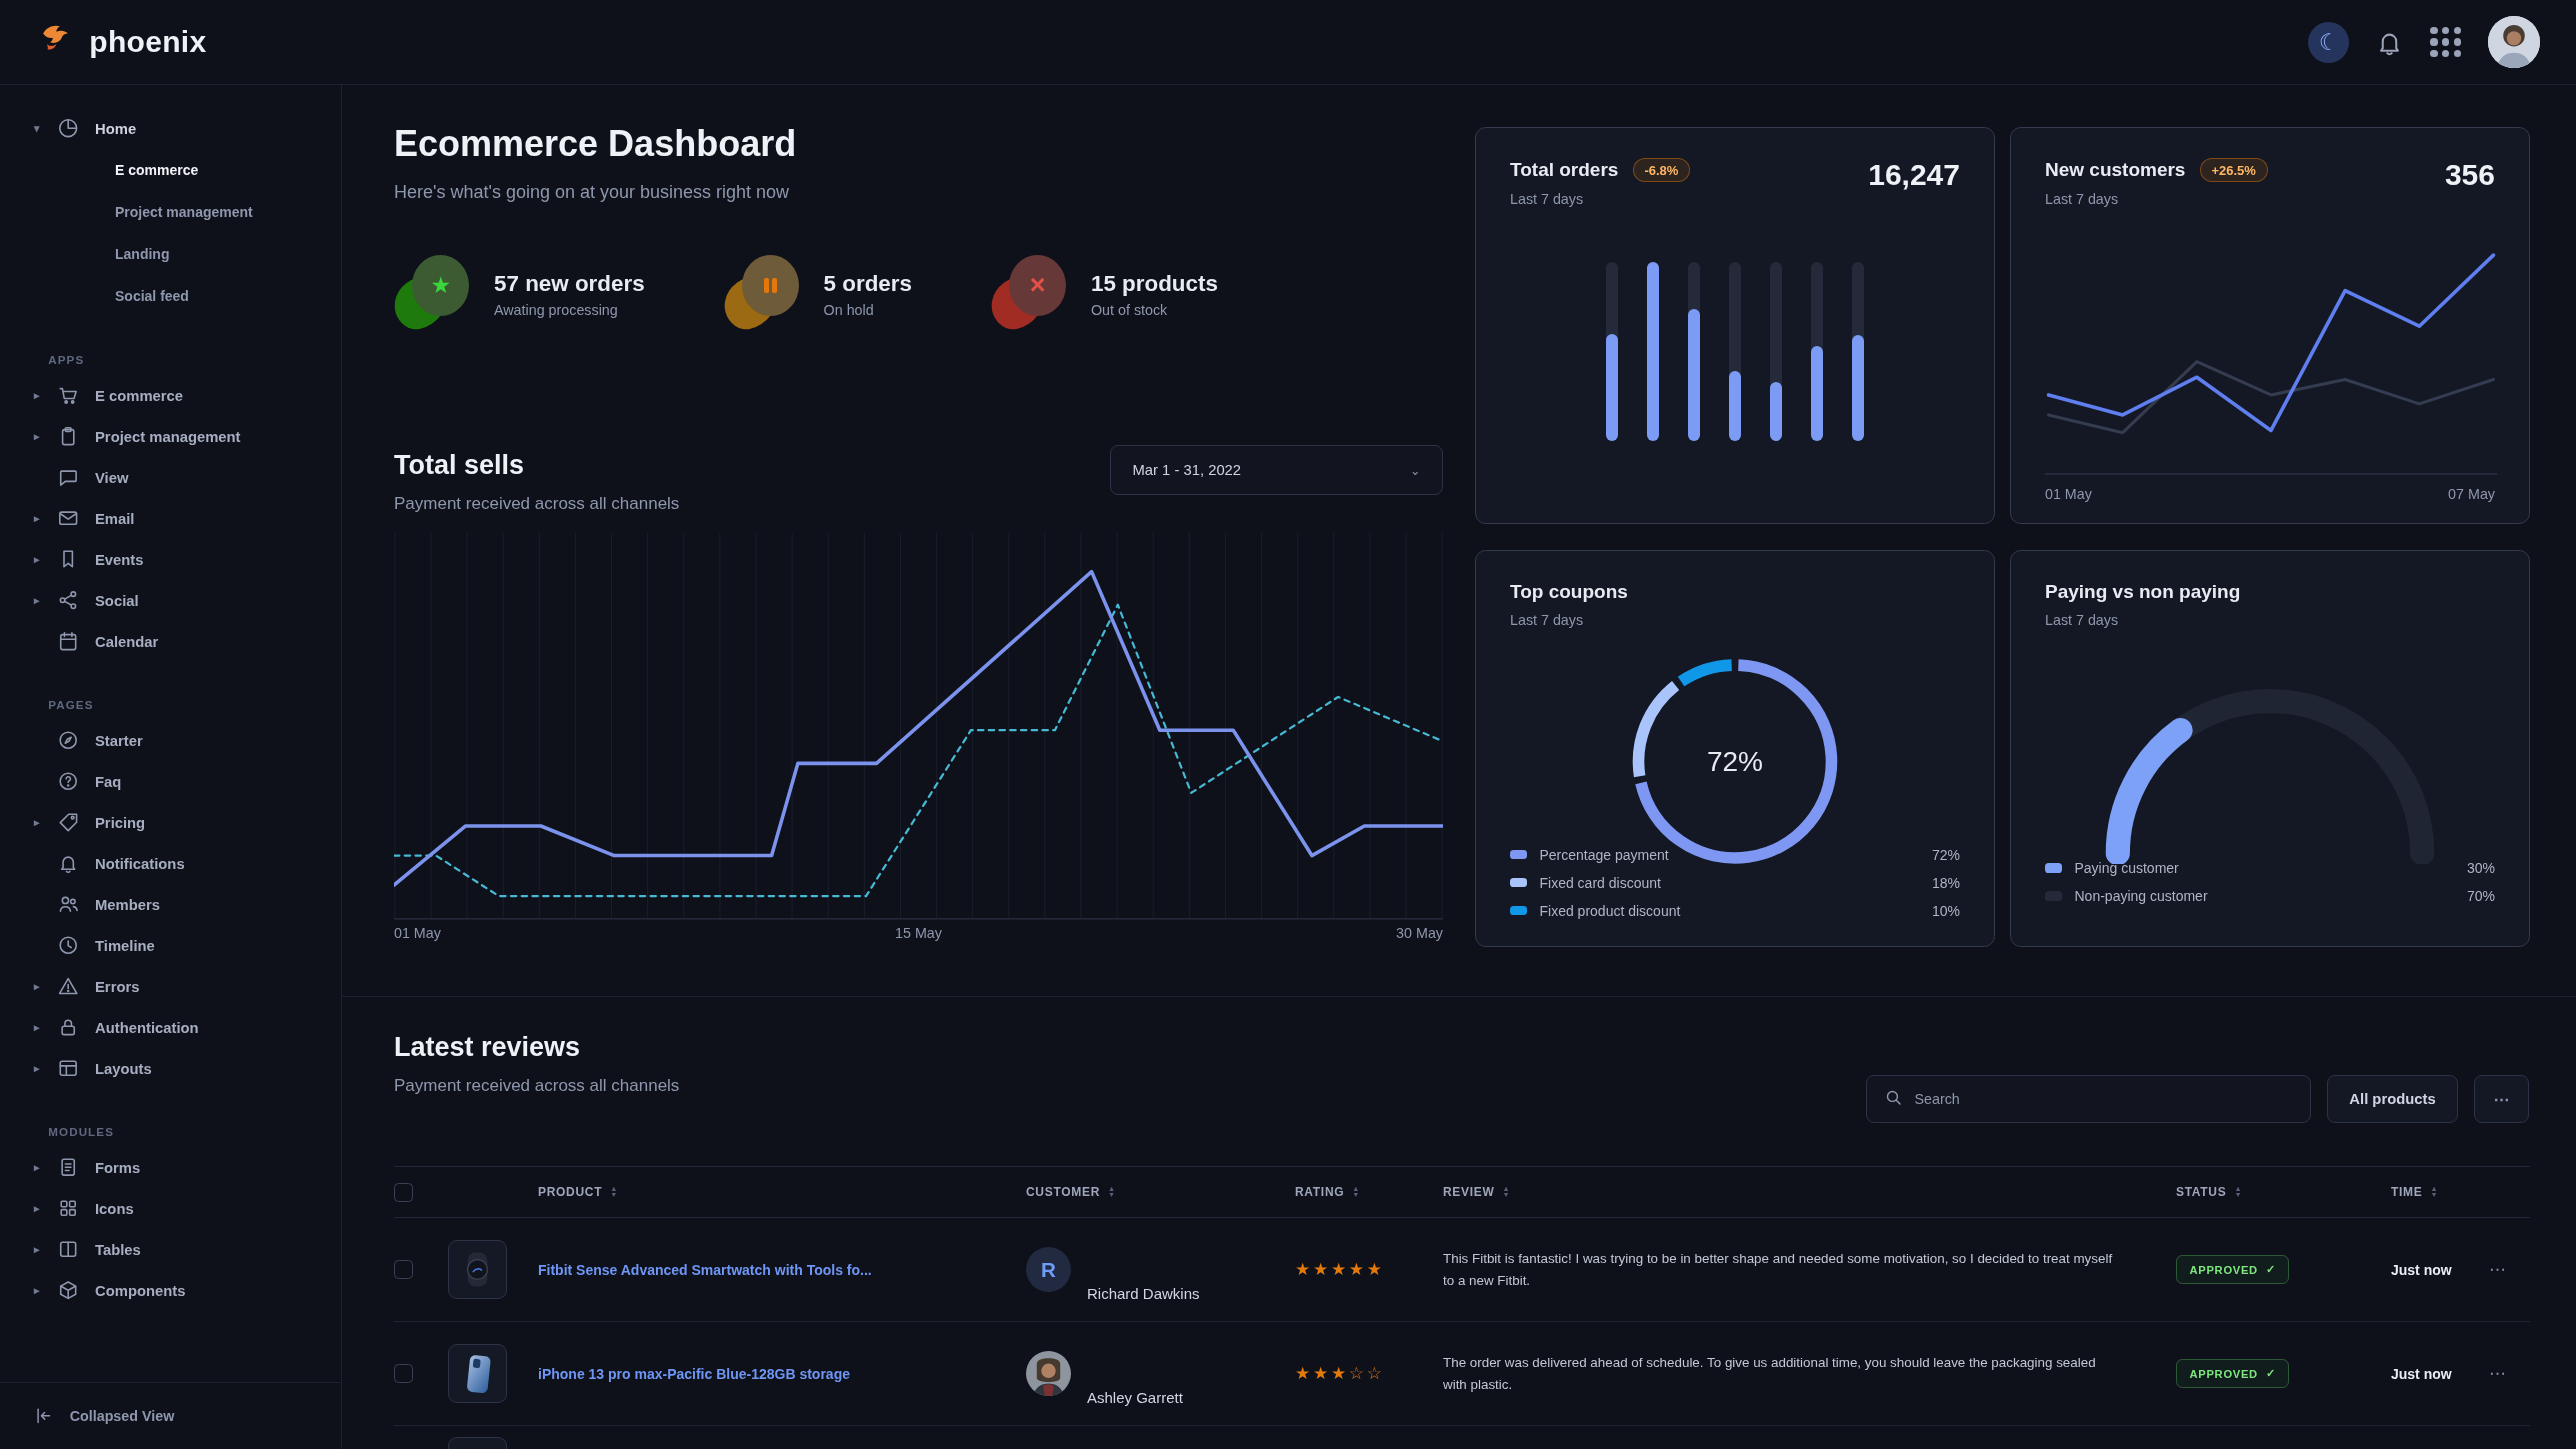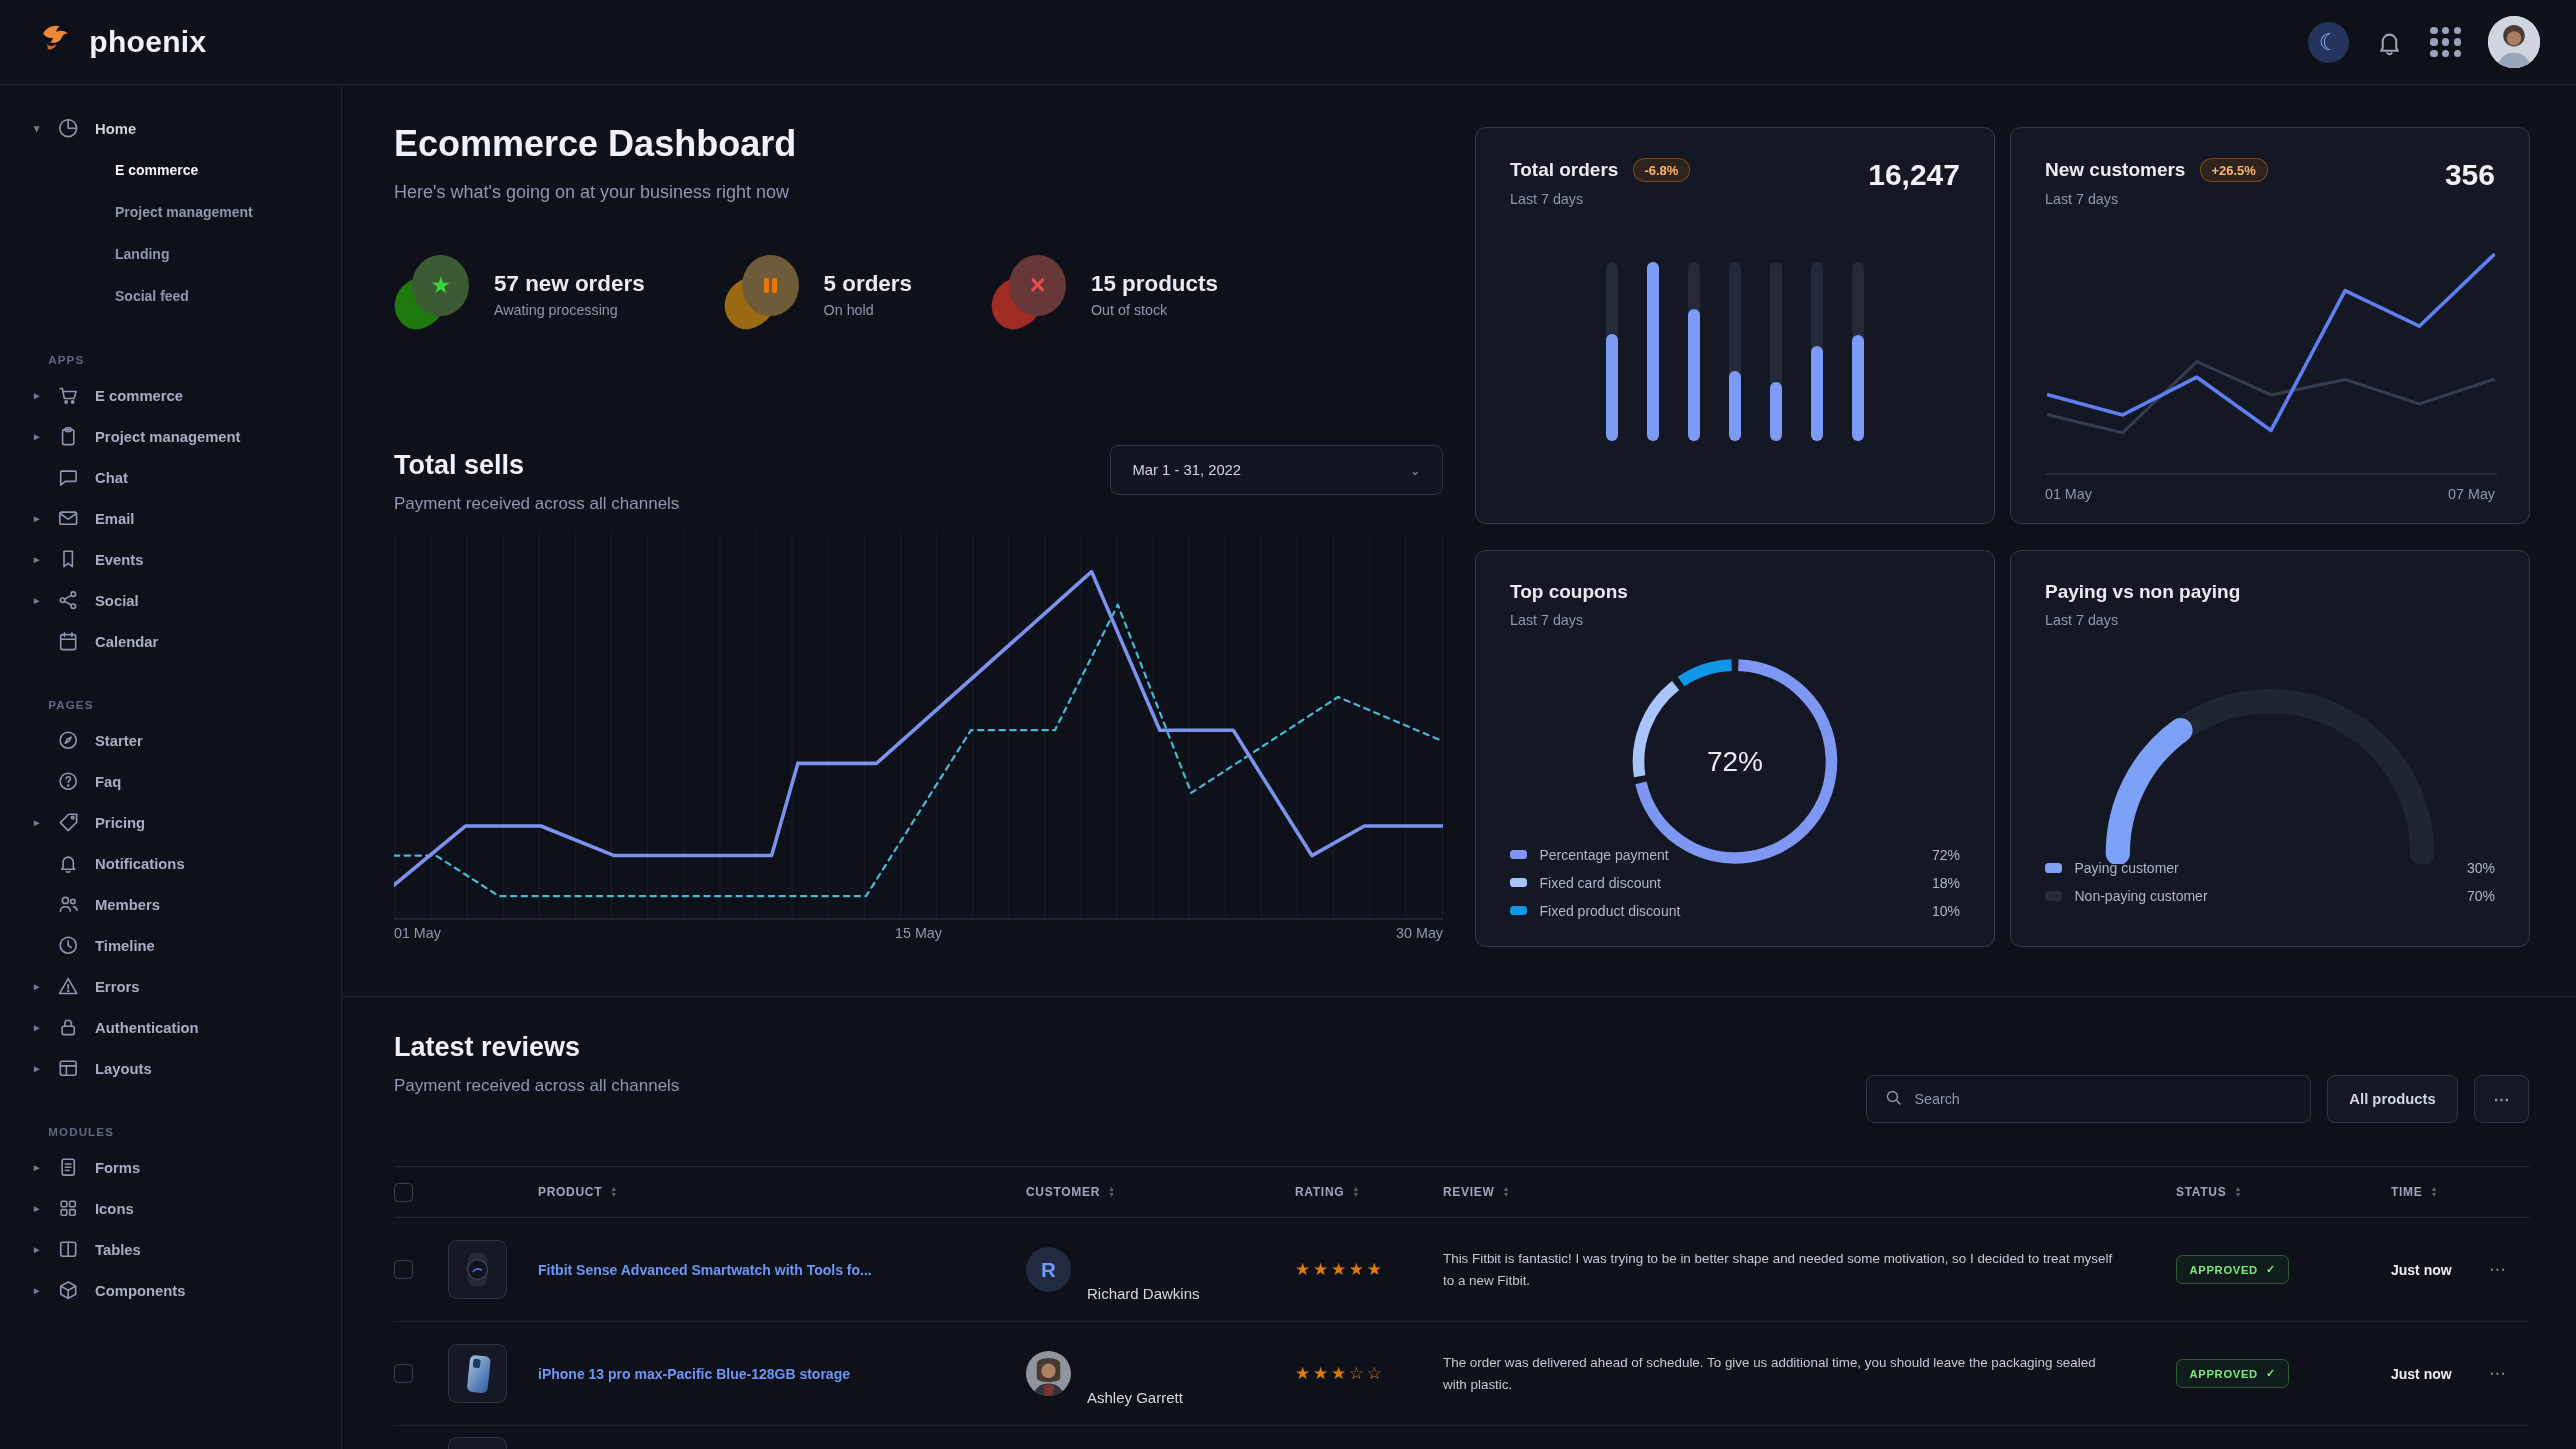--- a/index.html
+++ b/index.html
@@ -227,21 +227,21 @@
       </span>
       <span>Project management</span>
     </div>
     <div class="side-item">
       <span class="caret"></span>
       <span class="si-icon">
         <svg viewBox="0 0 24 24">
             <path d="M4.5 5.5h15a1 1 0 0 1 1 1v9a1 1 0 0 1-1 1H9l-5 4v-14a1 1 0 0 1 .5-1z"></path>
           </svg>
       </span>
-      <span>Chat</span>
+      <span>View</span>
     </div>
     <div class="side-item">
       <span class="caret">▸</span>
       <span class="si-icon">
         <svg viewBox="0 0 24 24">
             <rect x="3" y="5.5" width="18" height="13" rx="2"></rect>
             <path d="M4 7.5l8 5.5 8-5.5"></path>
           </svg>
       </span>
       <span>Email</span>
@@ -414,20 +414,28 @@
       <span class="si-icon">
         <svg viewBox="0 0 24 24">
             <path d="M12 3.2l8 4.4v8.8l-8 4.4-8-4.4V7.6z"></path>
             <path d="M4.2 7.8L12 12l7.8-4.2M12 12v8.4"></path>
           </svg>
       </span>
       <span>Components</span>
     </div>
   </div>
 
+  <div class="side-footer">
+    <svg viewBox="0 0 24 24">
+      <path d="M5 4v16"></path>
+        <path d="M19 12H9.5"></path>
+        <path d="M13 8l-4 4 4 4"></path>
+    </svg>
+    <span>Collapsed View</span>
+  </div>
 </aside>
 
 <main class="main">
 
   <h1 class="page-title">Ecommerce Dashboard</h1>
   <div class="page-subtitle">Here's what's going on at your business right now</div>
 
   <div class="stats-row">
     <div class="stat">
       <div class="blob">

